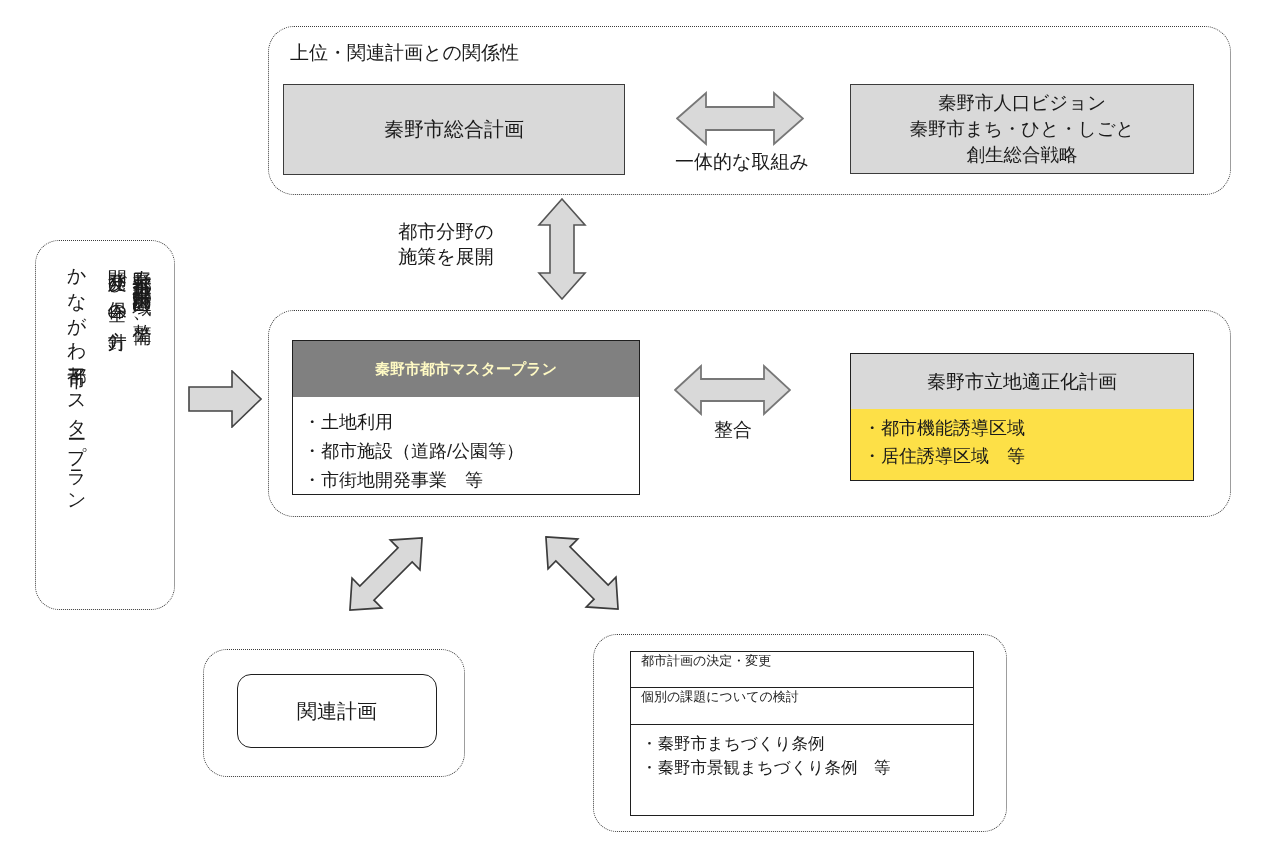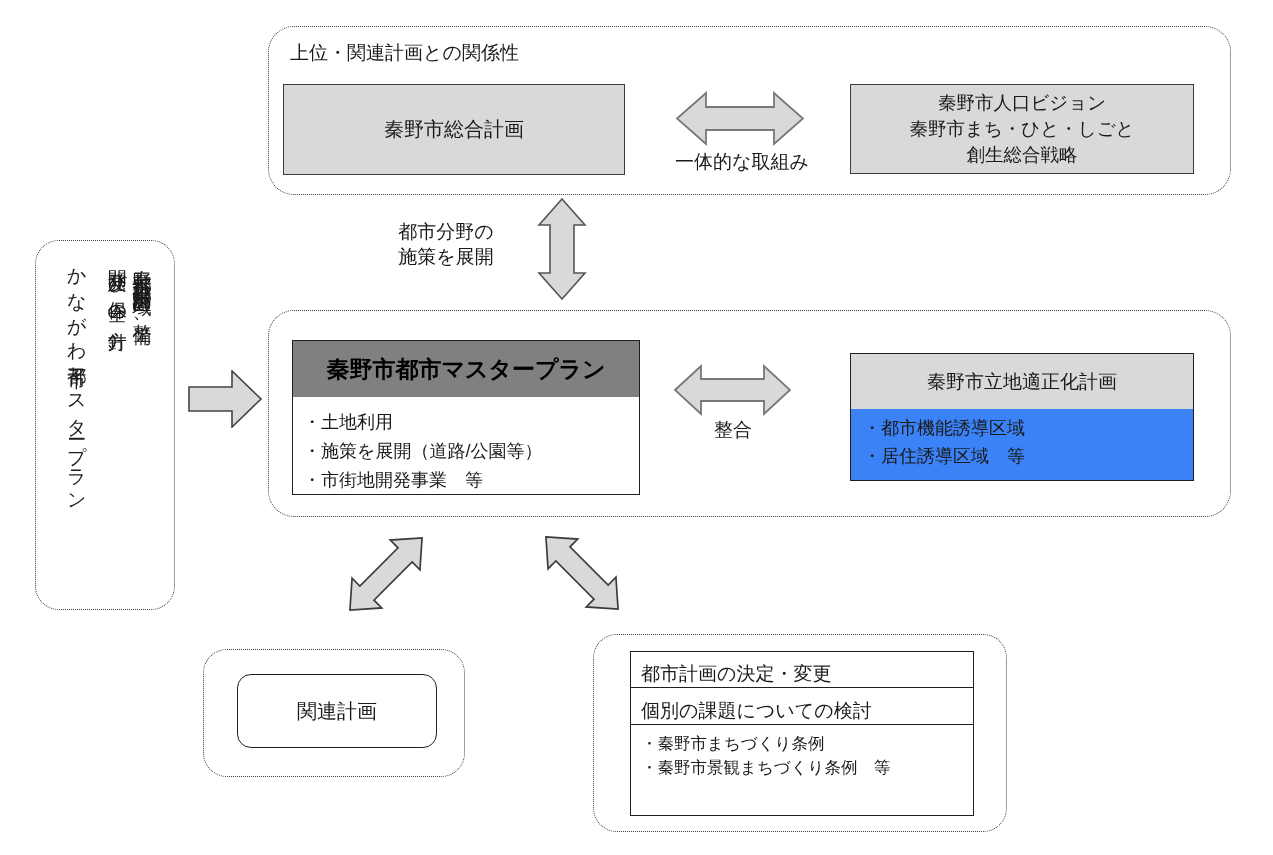--- a/index.html
+++ b/index.html
@@ -7,27 +7,27 @@
     position:relative;width:1273px;height:855px;background:#ffffff;
     font-family:"Liberation Sans",sans-serif;color:#1a1a1a;overflow:hidden;
   }
   .abs{position:absolute;}
   .dotted{border:1px dotted #3c3c3c;border-radius:26px;background:transparent;}
   .graybox{background:#d9d9d9;border:1.5px solid #3c3c3c;display:flex;align-items:center;justify-content:center;text-align:center;}
   .whitebox{background:#ffffff;border:1.5px solid #1f1f1f;}
   .lbl{white-space:nowrap;}
   .center{display:flex;align-items:center;justify-content:center;text-align:center;border-radius:14px;}
   
-  .mp-header{background:#808080;border:1.5px solid #1f1f1f;color:#000000;font-weight:bold;font-size:23px;display:flex;align-items:center;justify-content:center;}
+  .mp-header{background:#808080;border:1.5px solid #1f1f1f;color:#fef9c3;font-weight:bold;font-size:15px;display:flex;align-items:center;justify-content:center;}
   .mp-body{background:#fff;border:1.5px solid #1f1f1f;border-top:none;font-size:18px;line-height:1.62;padding:11px 0 0 10px;}
   .lp-header{background:#d9d9d9;border:1.2px solid #1f1f1f;font-size:19px;display:flex;align-items:center;justify-content:center;}
-  .lp-body{background:#3b82f6;border:1.2px solid #1f1f1f;border-top:none;font-size:18px;line-height:1.55;padding:6px 0 0 12px;}
+  .lp-body{background:#fde047;border:1.2px solid #1f1f1f;border-top:none;font-size:18px;line-height:1.55;padding:6px 0 0 12px;}
   
   .br-table{border:1.5px solid #1f1f1f;background:#fff;}
-  .br-row{display:flex;align-items:flex-end;padding-left:10px;font-size:19px;}
+  .br-row{display:flex;align-items:flex-start;padding-left:10px;font-size:13px;}
   .br-row.bordered{border-bottom:1.5px solid #1f1f1f;}
   .br-rules{padding:7px 0 0 10px;}
   .br-rules .title{font-size:19px;margin-bottom:2px;}
   .br-rules .item{font-size:16.5px;line-height:1.45;}
   
   .vwrap{writing-mode:vertical-rl;font-size:19px;letter-spacing:2.5px;line-height:1.3;}
   .vwrap .vcol{margin:0;}
   .vwrap .vgap{margin-right:16px;}
   svg{display:block;}
 </style>
@@ -76,21 +76,21 @@
     <polygon points="1,17 44,17 44,1 73,29 44,57 44,41 1,41" fill="#d9d9d9" stroke="#444444" stroke-width="1.6"></polygon>
   </svg>
 
   <div class="abs dotted" style="left:268px;top:310px;width:961px;height:205px;"></div>
 
   <div class="abs mp-header" style="left:292px;top:340px;width:346px;height:57px;">
     <span>秦野市都市マスタープラン</span>
   </div>
   <div class="abs mp-body" style="left:292px;top:397px;width:336px;height:86px;">
     <div>・土地利用</div>
-    <div>・施策を展開（道路/公園等）</div>
+    <div>・都市施設（道路/公園等）</div>
     <div>・市街地開発事業　等</div>
   </div>
 
   <svg class="abs" style="left:674px;top:364px;" width="117" height="52" viewBox="0 0 117 52">
     <polygon points="1,26 27,2 27,15 90,15 90,2 116,26 90,50 90,37 27,37 27,50" fill="#d9d9d9" stroke="#777777" stroke-width="1.8"></polygon>
   </svg>
   <div class="abs lbl" style="left:699px;top:417px;width:68px;text-align:center;font-size:19px;">整合</div>
 
   <div class="abs lp-header" style="left:850px;top:353px;width:342px;height:56px;">
     <span>秦野市立地適正化計画</span>

